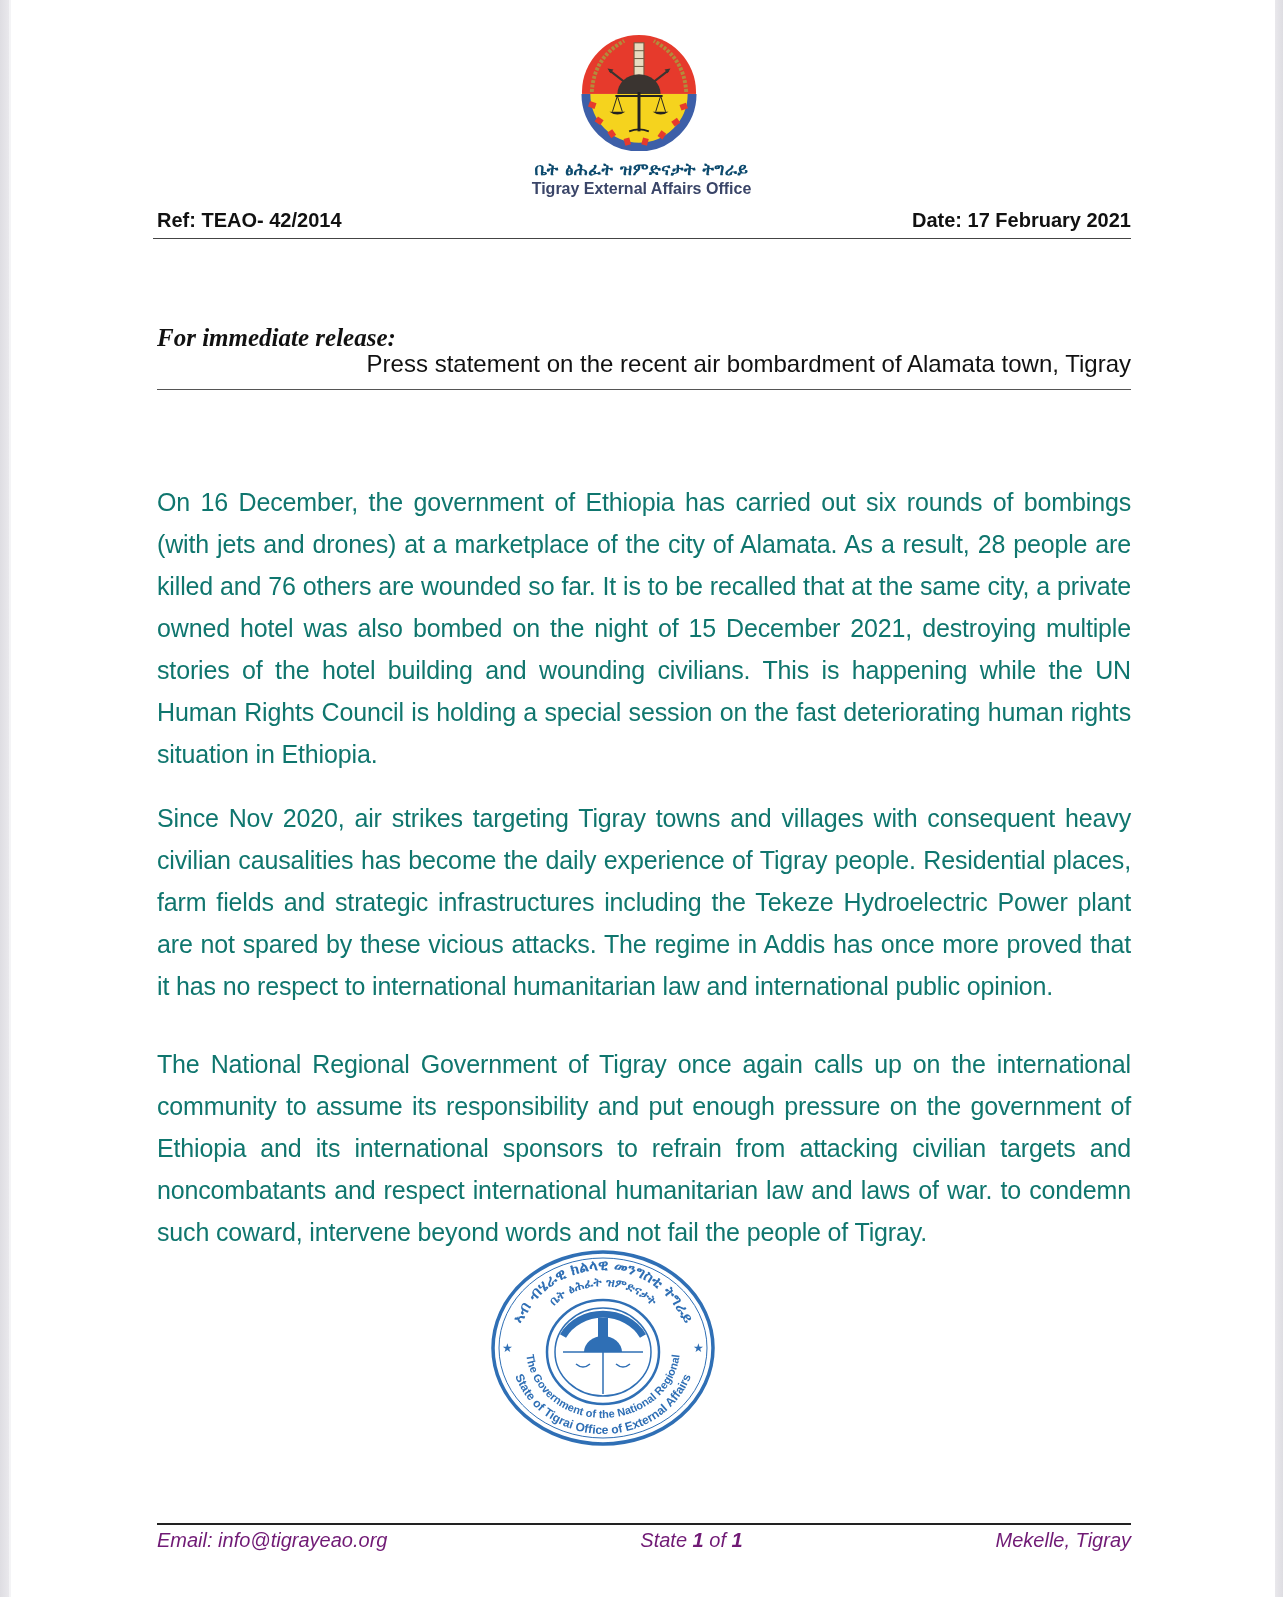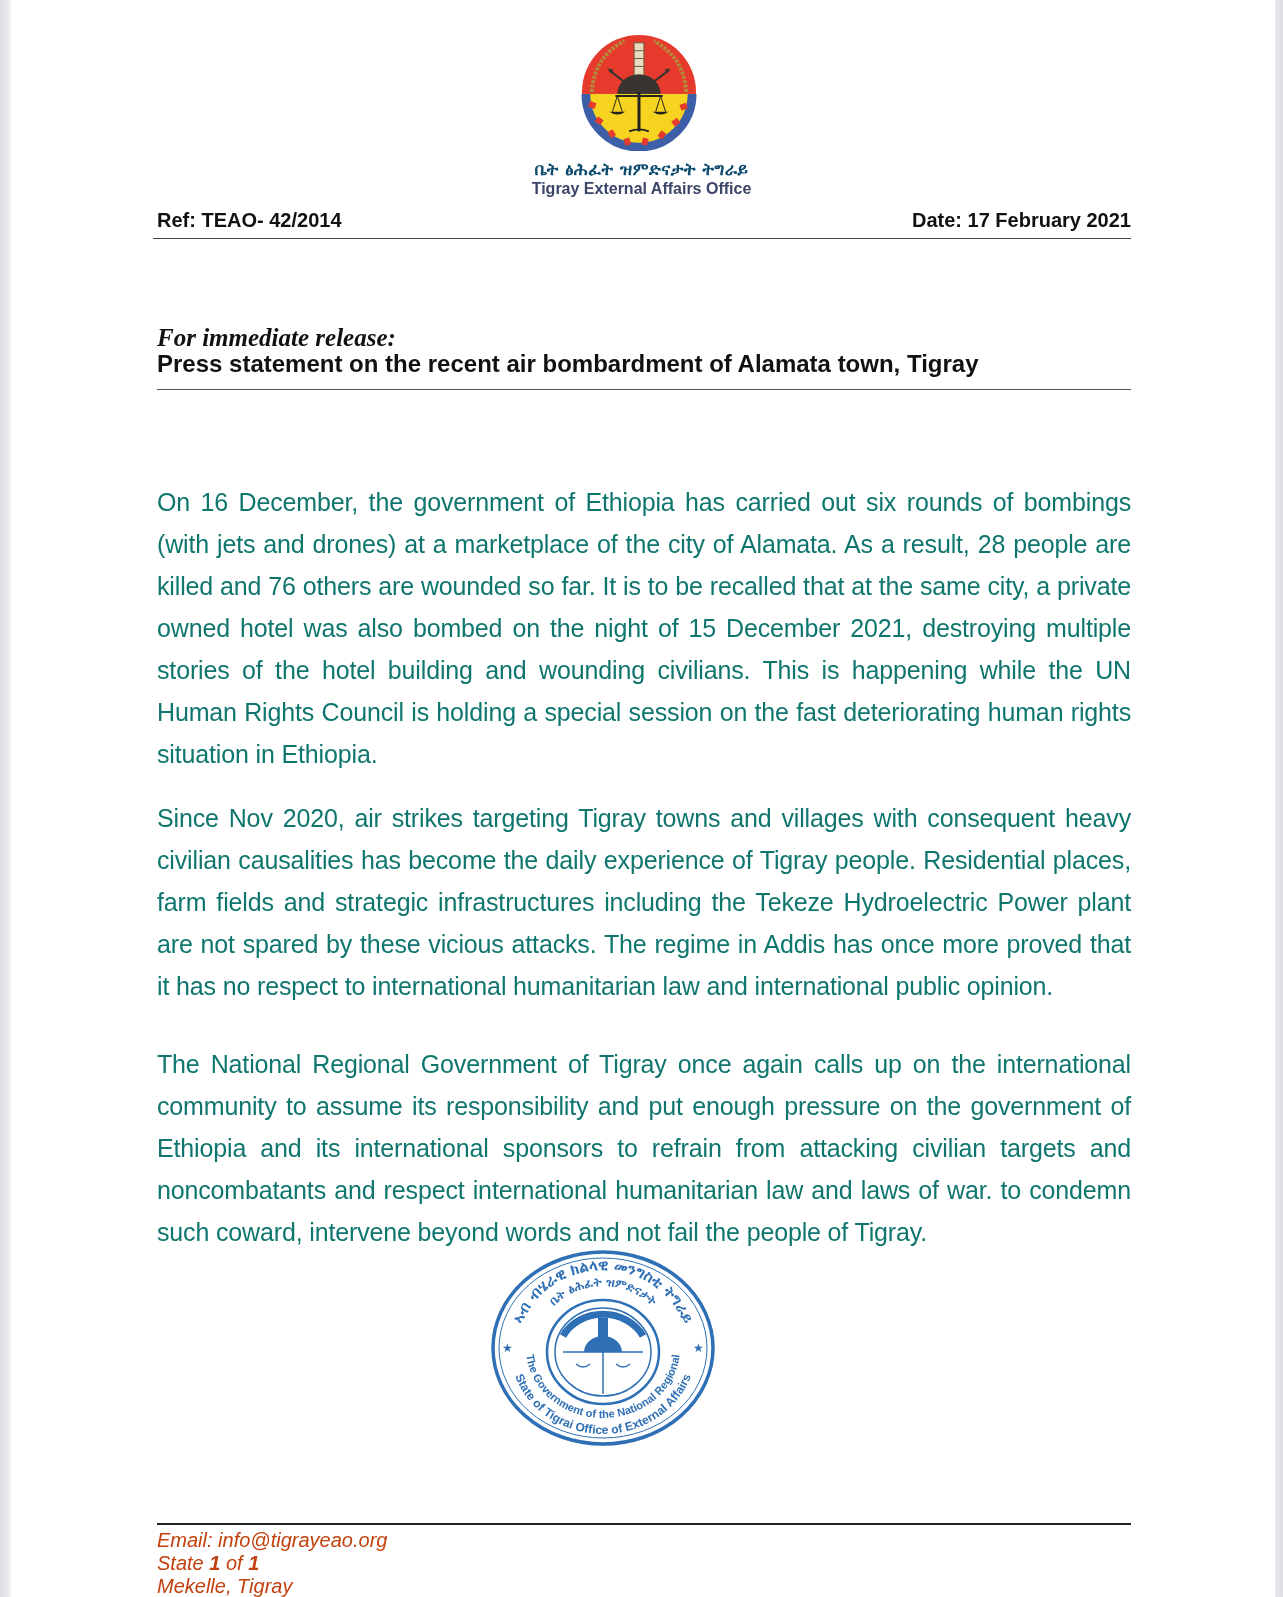--- a/index.html
+++ b/index.html
@@ -43,39 +43,39 @@
   .rule.top { top: 238px; }
   .rule.title { top: 389px; border-top-color: #555; }
   .rule.footer { top: 1523px; border-top: 2px solid #222; }
 
   .release {
     position: absolute; left: 157px; top: 292px;
     font-family: "Liberation Serif", "DejaVu Serif", serif;
     font-style: italic; font-weight: bold; font-size: 25px; color: #111; margin-top: 32px;
   }
   .title {
-    position: absolute; left: 157px; width: 974px; top: 350px; text-align: left;
-    font-size: 24px; font-weight: bold; color: #111;
+    position: absolute; left: 157px; width: 974px; top: 350px; text-align: right;
+    font-size: 24px; font-weight: normal; color: #111;
   }
 
   .para {
     position: absolute; left: 157px; width: 974px;
     font-size: 25px; line-height: 42px; text-align: justify; color: #0f766e;
     letter-spacing: -0.15px;
   }
   .para.p1 { top: 456px; }
   .para.p2 { top: 772px; }
   .para.p3 { top: 1018px; }
 
   .stamp { position: absolute; left: 488px; top: 1248px; width: 230px; height: 200px; }
 
   .footer {
     position: absolute; left: 157px; width: 974px; top: 1529px;
     display: flex; justify-content: space-between; align-items: baseline;
-    font-style: italic; font-size: 20px; color: #c2410c; flex-direction: column;
+    font-style: italic; font-size: 20px; color: #701a75;
   }
   .footer .page-num b { font-style: italic; }
 </style>
 </head>
 <body>
 
 <div class="edge-left"></div>
 <div class="edge-right"></div>
 
 <svg class="logo" viewBox="0 0 120 120">

